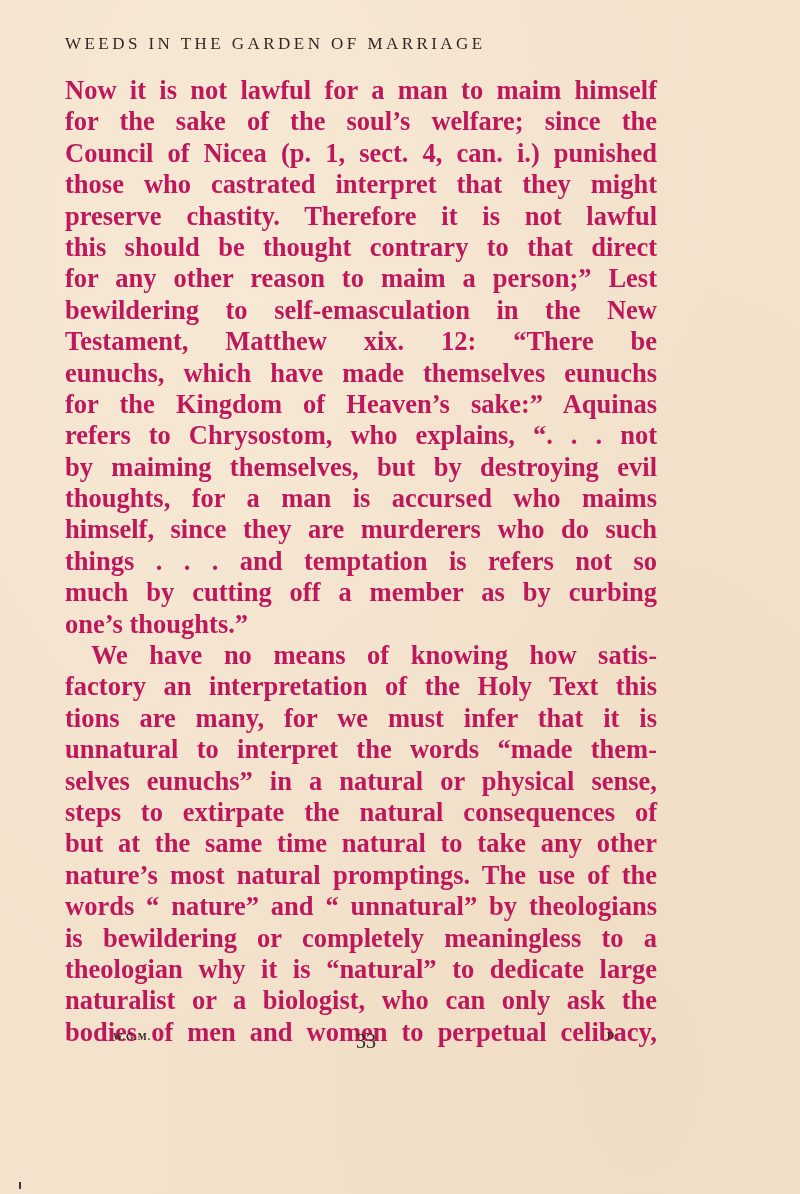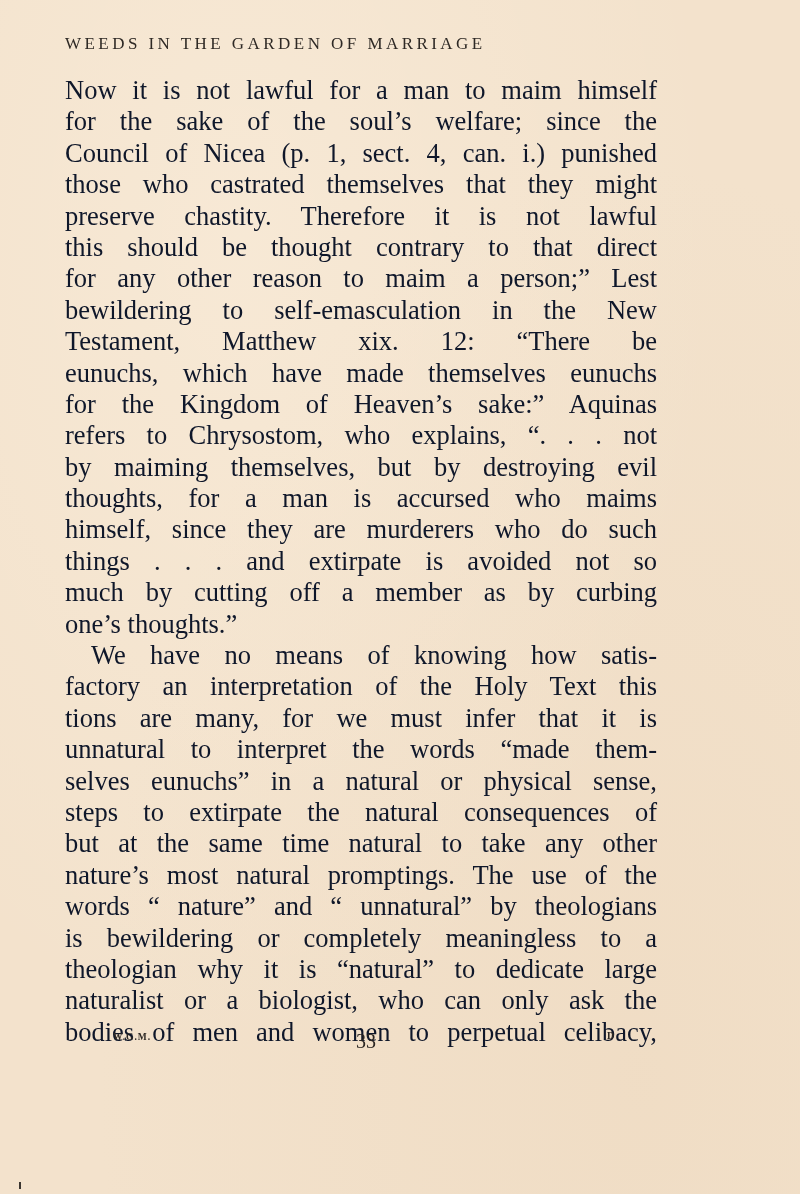--- a/index.html
+++ b/index.html
@@ -44,21 +44,22 @@
       width: 592px;
     }
     .line {
       display: block;
       height: 31.4px;
       line-height: 31.4px;
       font-size: 26.5px;
       white-space: nowrap;
       text-align: justify;
       text-align-last: justify;
-      color: #0f172a;
+      color: #be185d;
+      font-weight: bold;
     }
     .line.last {
       text-align-last: left;
     }
     .line.indent {
       padding-left: 26px;
     }
     .footer-sig {
       position: absolute;
       left: 88px;
@@ -96,33 +97,33 @@
 </head>
 <body>
 
 <div class="page">
   <div class="running-head">WEEDS IN THE GARDEN OF MARRIAGE</div>
 
   <div class="body-text">
     <span class="line">Now it is not lawful for a man to maim himself</span>
     <span class="line">for the sake of the soul’s welfare; since the</span>
     <span class="line">Council of Nicea (p. 1, sect. 4, can. i.) punished</span>
-    <span class="line">those who castrated themselves that they might</span>
+    <span class="line">those who castrated interpret that they might</span>
     <span class="line">preserve chastity. Therefore it is not lawful</span>
     <span class="line">this should be thought contrary to that direct</span>
     <span class="line">for any other reason to maim a person;” Lest</span>
     <span class="line">bewildering to self-emasculation in the New</span>
     <span class="line">Testament, Matthew xix. 12: “There be</span>
     <span class="line">eunuchs, which have made themselves eunuchs</span>
     <span class="line">for the Kingdom of Heaven’s sake:” Aquinas</span>
     <span class="line">refers to Chrysostom, who explains, “. . . not</span>
     <span class="line">by maiming themselves, but by destroying evil</span>
     <span class="line">thoughts, for a man is accursed who maims</span>
     <span class="line">himself, since they are murderers who do such</span>
-    <span class="line">things . . . and extirpate is avoided not so</span>
+    <span class="line">things . . . and temptation is refers not so</span>
     <span class="line">much by cutting off a member as by curbing</span>
     <span class="line last">one’s thoughts.”</span>
     <span class="line indent">We have no means of knowing how satis-</span>
     <span class="line">factory an interpretation of the Holy Text this</span>
     <span class="line">tions are many, for we must infer that it is</span>
     <span class="line">unnatural to interpret the words “made them-</span>
     <span class="line">selves eunuchs” in a natural or physical sense,</span>
     <span class="line">steps to extirpate the natural consequences of</span>
     <span class="line">but at the same time natural to take any other</span>
     <span class="line">nature’s most natural promptings. The use of the</span>

